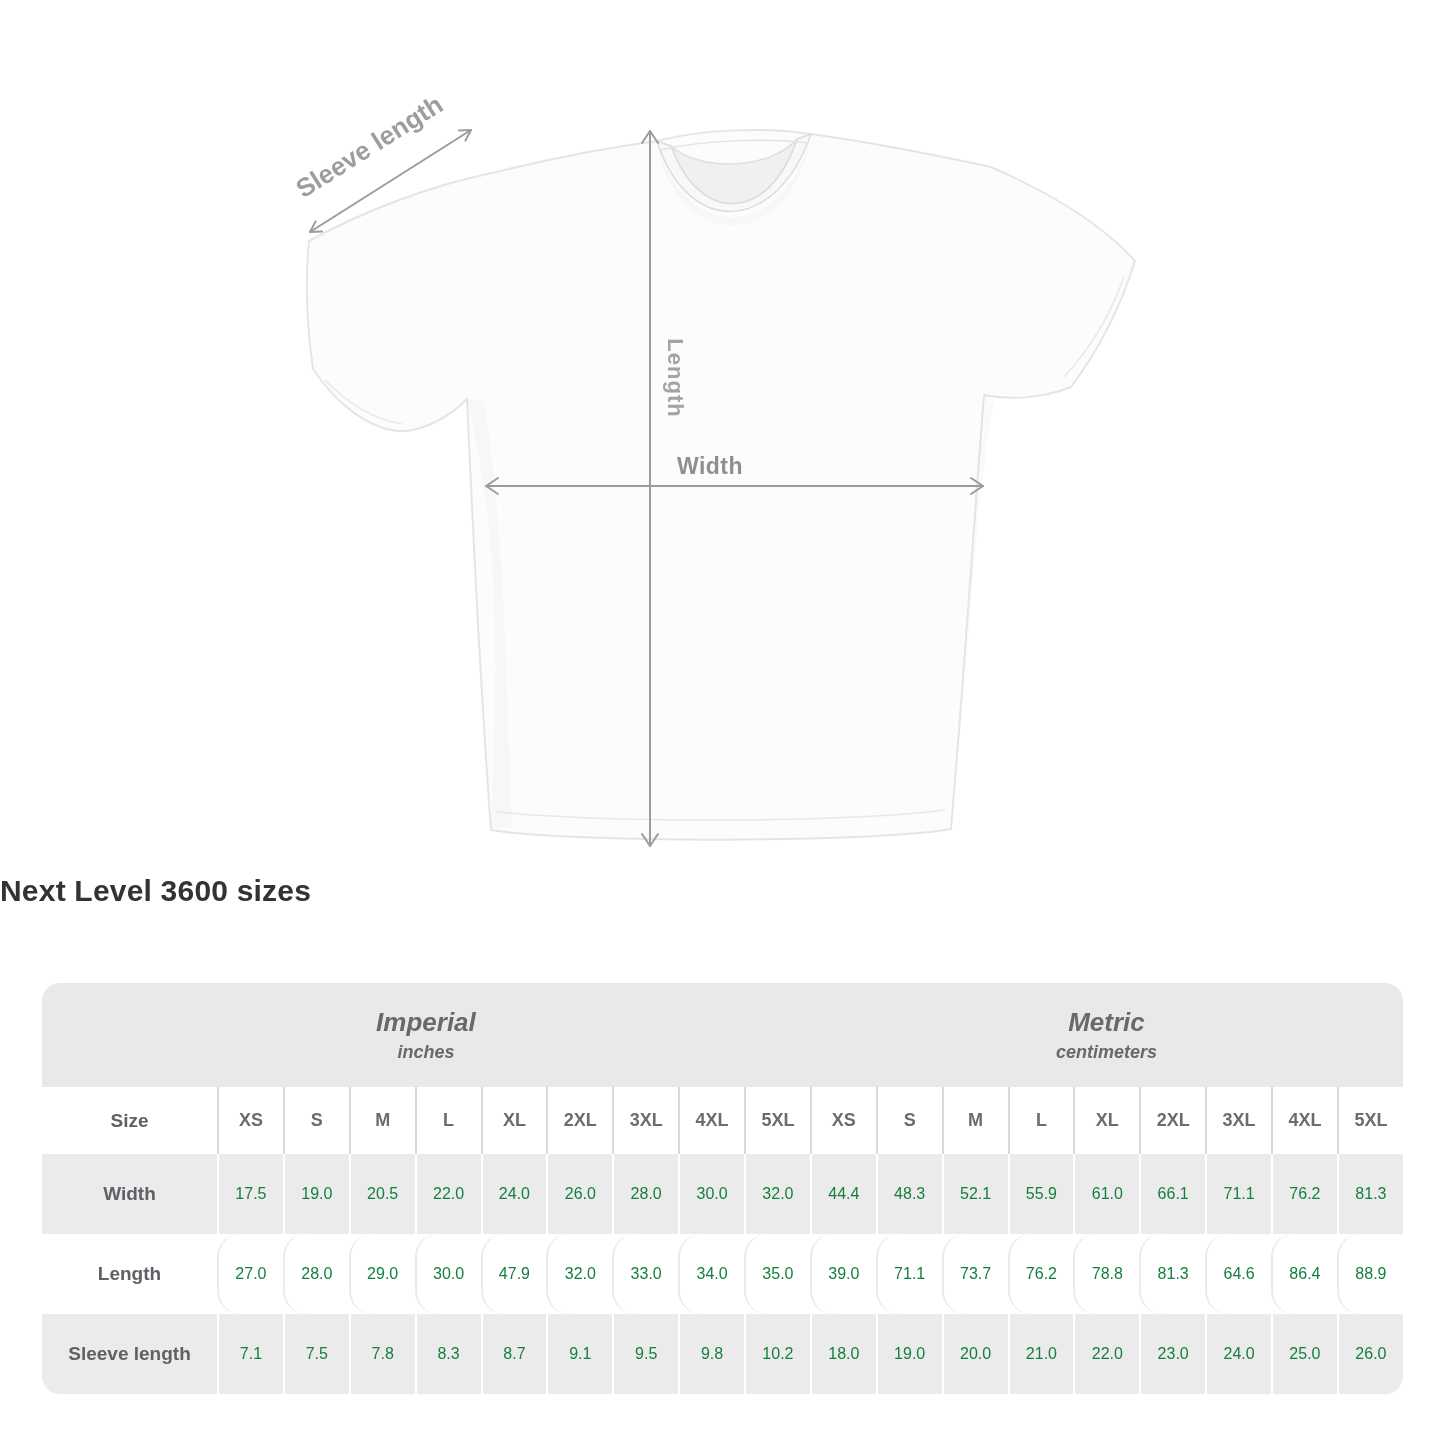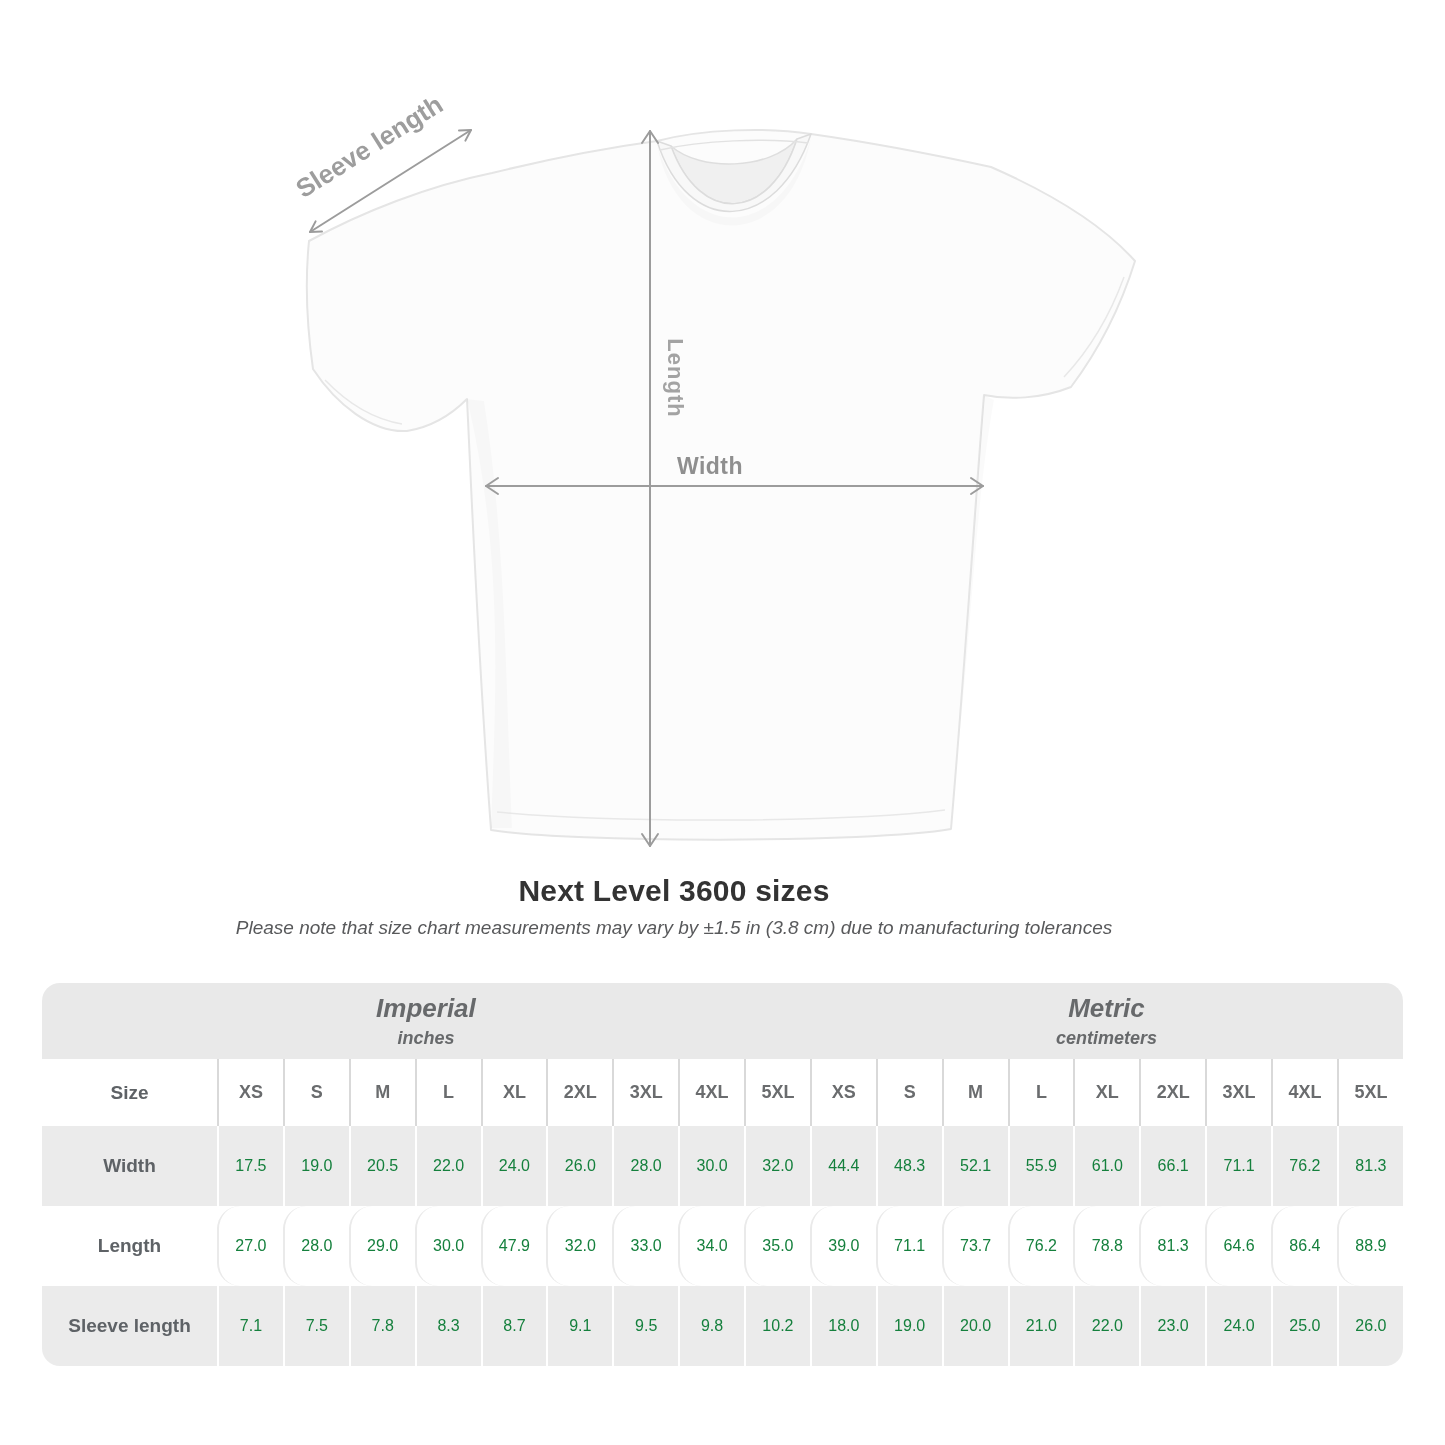--- a/index.html
+++ b/index.html
@@ -2,38 +2,38 @@
 <html><head>
 <meta charset="utf-8">
 <style>
   html,body { margin:0; padding:0; background:#fff; }
   .canvas {
     position:relative; width:1445px; height:1445px; background:#ffffff;
     font-family:"Liberation Sans", sans-serif; overflow:hidden;
   }
   svg text { font-family:"Liberation Sans", sans-serif; }
 
-  .heading { position:absolute; top:874px; left:0; width:1348px; text-align:center; }
+  .heading { position:absolute; top:874px; left:0; width:1348px; }
   .heading h1 {
     margin:0; font-size:30px; font-weight:bold; color:#333333; letter-spacing:0.2px;
   }
   .heading p {
     margin:9px 0 0 0; font-size:19px; font-style:italic; color:#58595b;
   }
 
   table.size-table {
     position:absolute; left:42px; top:983px; width:1361px;
     border-collapse:separate; border-spacing:0; table-layout:fixed;
   }
   col.c-label { width:175px; }
   .size-table th, .size-table td {
     padding:0; text-align:center; vertical-align:middle;
     font-family:"Liberation Sans", sans-serif;
   }
-  tr.group-row th { background:#e9e9e9; height:76px; vertical-align:middle; }
+  tr.group-row th { background:#e9e9e9; height:104px; vertical-align:middle; }
   th.g-left  { border-top-left-radius:18px; }
   th.g-right { border-top-right-radius:18px; }
   .gname { font-size:26px; font-weight:bold; font-style:italic; color:#67696b; line-height:1.2; }
   .gunit { font-size:18px; font-style:italic; color:#67696b; margin-top:4px; }
 
   tr.size-row th { background:#ffffff; height:67px; font-size:18px; font-weight:bold; color:#6a6c6e; }
   tr.size-row th + th { border-left:2px solid #d9d9d9; }
   tr.size-row th.rowlabel { font-size:19px; color:#5e6266; }
 
   tbody tr { height:80px; }
@@ -98,21 +98,20 @@
       </g>
     </g>
 
     <text transform="translate(374,154) rotate(-32.3)" text-anchor="middle" font-size="26" font-weight="bold" fill="#9d9d9d">Sleeve length</text>
     <text transform="translate(668,378) rotate(90)" text-anchor="middle" font-size="22" font-weight="bold" fill="#a3a3a3" letter-spacing="1">Length</text>
     <text x="710" y="474" text-anchor="middle" font-size="23" font-weight="bold" fill="#8f8f8f" letter-spacing="0.5">Width</text>
   </svg>
 
   <div class="heading">
     <h1>Next Level 3600 sizes</h1>
-    <p>Please note that size chart measurements may vary by ±1.5 in (3.8 cm) due to manufacturing tolerances</p>
   </div>
 
   <table class="size-table">
     <colgroup>
       <col class="c-label">
       <col>
         <col>
         <col>
         <col>
         <col>

